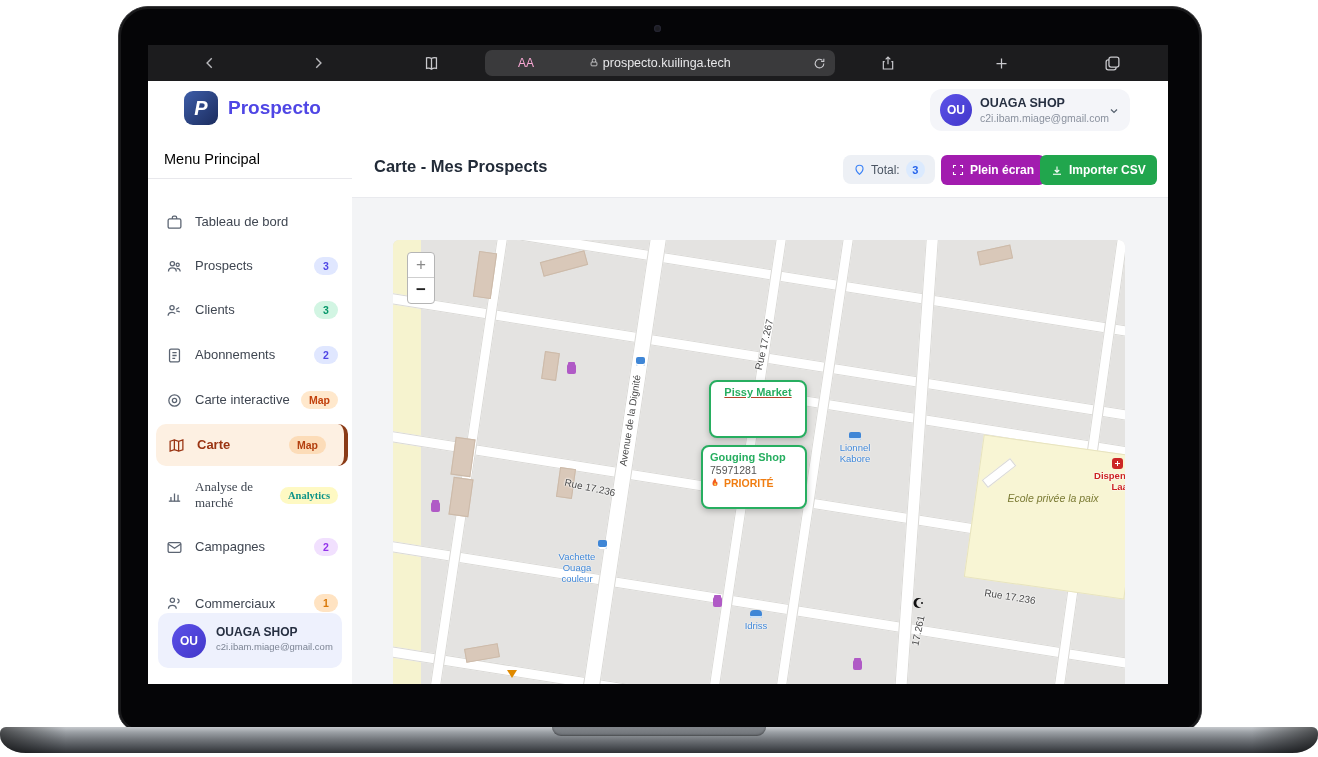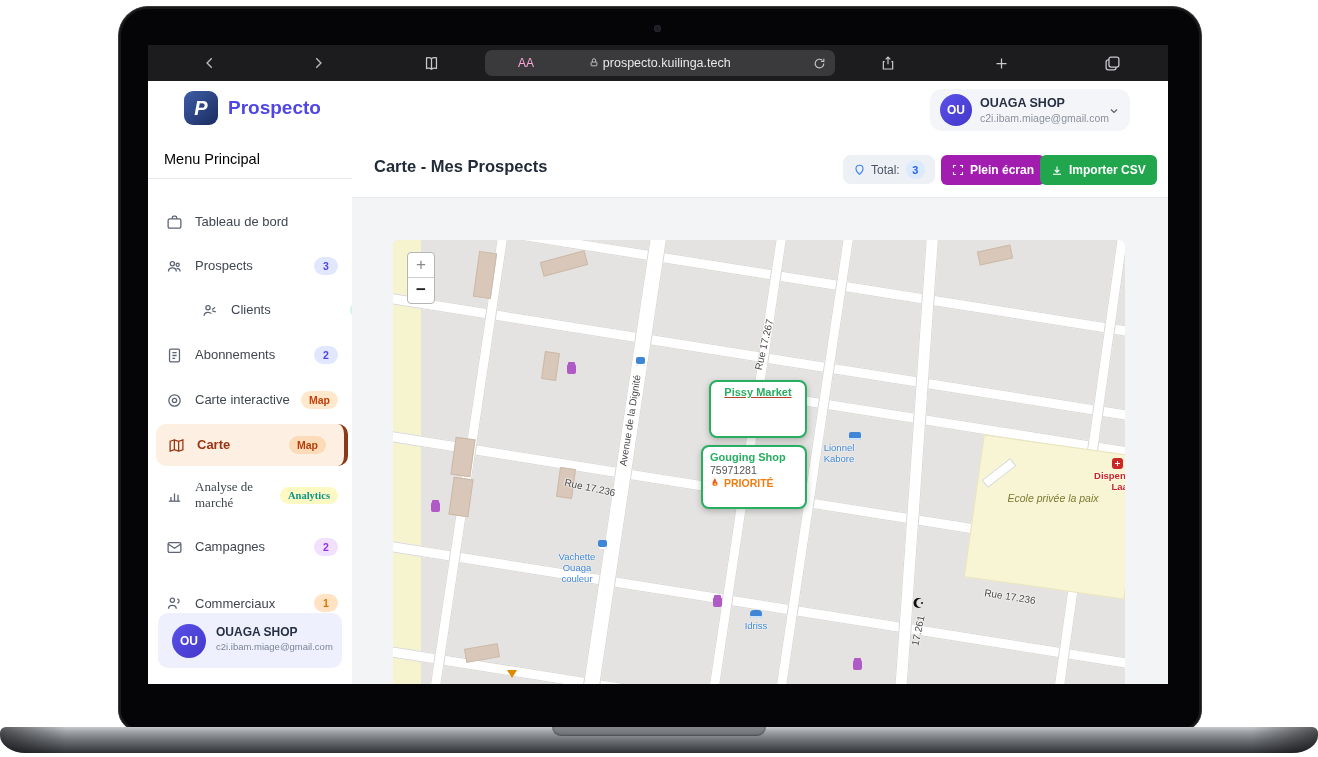--- a/index.html
+++ b/index.html
@@ -185,21 +185,21 @@
     </div>
     <div class="abs side-item" style="top:201px;">
       <span class="ic"><svg viewBox="0 0 24 24" width="17" height="17" fill="none" stroke="currentColor" stroke-width="1.8">
             <circle cx="9" cy="8" r="3"></circle>
             <circle cx="16.5" cy="9.5" r="2.2"></circle>
             <path d="M3.5 19c0-3 2.3-5 5.5-5s5.5 2 5.5 5M15 14.5c2.8 0 5 1.8 5 4.5"></path>
           </svg></span>
       <span class="lbl">Prospects</span>
       <span class="badge" style="background: rgb(224, 231, 255); color: rgb(79, 70, 229);">3</span>
     </div>
-    <div class="abs side-item" style="top:245px;padding-left:36px;">
+    <div class="abs side-item" style="top:245px;">
       <span class="ic"><svg viewBox="0 0 24 24" width="17" height="17" fill="none" stroke="currentColor" stroke-width="1.8">
             <circle cx="8.5" cy="8" r="3"></circle>
             <path d="M3 19.5c0-3 2.4-5 5.5-5 2 0 3.6.8 4.6 2"></path>
             <path d="M14 10.5l4.5-2.8M14.5 12.5l5 1.5"></path>
           </svg></span>
       <span class="lbl">Clients</span>
       <span class="badge" style="background: rgb(210, 245, 227); color: rgb(5, 150, 105);">3</span>
     </div>
     <div class="abs side-item" style="top:290px;">
       <span class="ic"><svg viewBox="0 0 24 24" width="17" height="17" fill="none" stroke="currentColor" stroke-width="1.8">
@@ -317,21 +317,21 @@
       <div class="street-lbl" style="left:175px;top:175px;width:124px;transform:rotate(-81deg);">Avenue de la Dignité</div>
       <div class="street-lbl" style="left:336px;top:99px;width:70px;transform:rotate(-77deg);">Rue 17.267</div>
       <div class="street-lbl" style="left:157px;top:242px;width:80px;transform:rotate(12deg);">Rue 17.236</div>
       <div class="street-lbl" style="left:577px;top:351px;width:80px;transform:rotate(9deg);">Rue 17.236</div>
       <div class="street-lbl" style="left:500px;top:385px;width:50px;transform:rotate(-78deg);">17.261</div>
 
       <div class="mini" style="left:243px;top:117px;width:9px;height:9px;background:#3f86d6;border-radius:2px;box-shadow:inset 0 -2px 0 #fff;"></div>
       <div class="mini" style="left:205px;top:300px;width:9px;height:9px;background:#3f86d6;border-radius:2px;box-shadow:inset 0 -2px 0 #fff;"></div>
       <div class="poi-lbl poi-blue" style="left:156px;top:312px;width:56px;">Vachette Ouaga couleur</div>
       <div class="mini" style="left:456px;top:192px;width:12px;height:8px;background:#3f86d6;border-radius:2px 2px 1px 1px;box-shadow:inset 0 -2px 0 #cfe3f7;"></div>
-      <div class="poi-lbl poi-blue" style="left:420px;top:203px;width:52px;">Lionnel Kabore</div>
+      <div class="poi-lbl poi-blue" style="left:436px;top:203px;width:52px;">Lionnel Kabore</div>
       <div class="mini" style="left:357px;top:370px;width:12px;height:8px;background:#3f86d6;border-radius:4px 4px 1px 1px;box-shadow:inset 0 -2px 0 #cfe3f7;"></div>
       <div class="poi-lbl poi-blue" style="left:340px;top:381px;width:46px;">Idriss</div>
       <div class="mini" style="left:719px;top:218px;width:11px;height:11px;background:#cc2626;border-radius:3px;display:flex;align-items:center;justify-content:center;">
           <div style="width:5px;height:1.6px;background:#fff;position:absolute;"></div>
           <div style="width:1.6px;height:5px;background:#fff;position:absolute;"></div>
         </div>
       <div class="poi-lbl poi-red" style="left:694px;top:231px;width:44px;text-align:right;">Dispens Laaf</div>
 
       <div class="mini" style="left:174px;top:124px;width:9px;height:10px;background:#b05ac6;border-radius:2px;box-shadow:0 -3px 0 -1px #b05ac6;"></div>
       <div class="mini" style="left:38px;top:262px;width:9px;height:10px;background:#b05ac6;border-radius:2px;box-shadow:0 -3px 0 -1px #b05ac6;"></div>

